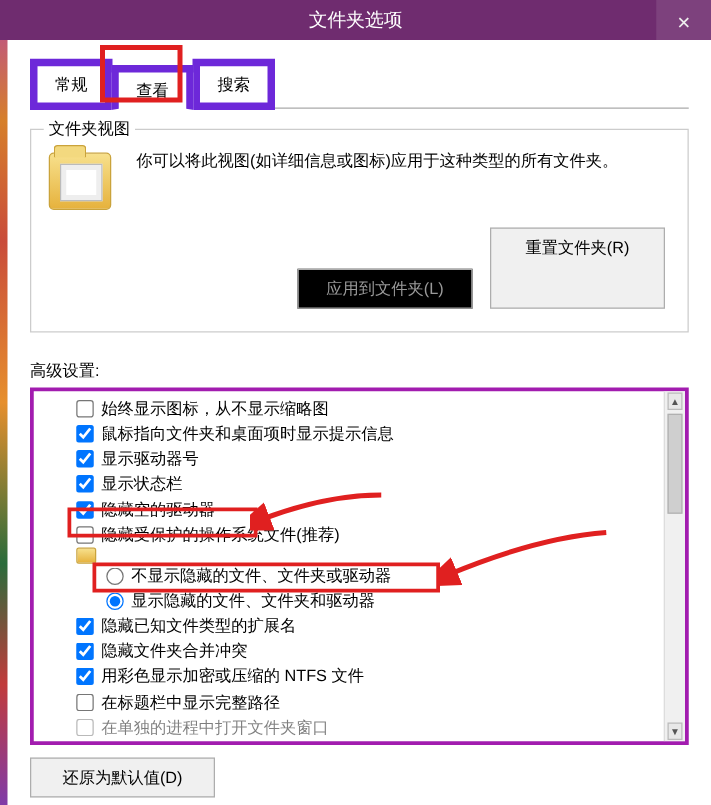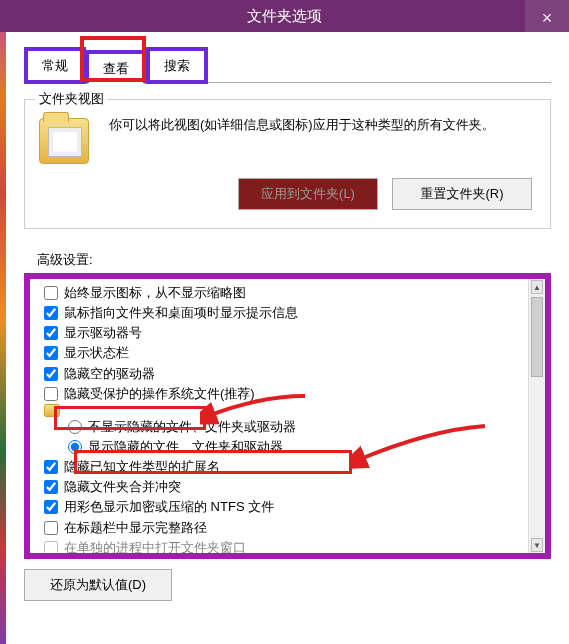--- a/index.html
+++ b/index.html
@@ -31,21 +31,21 @@
   .content {
     padding: 14px 18px 12px 24px;
     position: relative;
   }
   .tabs {
     display: flex; align-items: flex-end;
     position: relative;
   }
   .tab {
     padding: 6px 14px 5px 14px;
-    border: 4px solid #6d28d9;
+    border: 6px solid #6d28d9;
     background: #fff;
     margin-right: -1px;
     position: relative; top: 1px;
     cursor: pointer;
   }
   .tab.selected {
     border-bottom: 1px solid #fff;
     z-index: 2;
   }
   .tab-highlight {
@@ -96,27 +96,27 @@
   .group-text { line-height: 1.7; }
   .btn-row {
     display: flex; gap: 14px; justify-content: flex-end; margin-top: 14px;
     padding-right: 4px;
   }
   .btn {
     min-width: 140px; padding: 6px 10px;
     border: 1px solid #adadad; background: #f0f0f0;
     text-align: center; cursor: pointer;
   }
-  .btn.disabled { color: #9a9a9a; background: #7f1d1d; cursor: default; }
-  .adv-label { margin-top: 22px; margin-bottom: 4px; margin-left: 13px; }
+  .btn.disabled { color: #9a9a9a; background: #000000; cursor: default; margin-top: 33px; }
+  .adv-label { margin-top: 22px; margin-bottom: 4px; }
   .tree {
-    border: 6px solid #a21caf;
+    border: 3px solid #a21caf;
     height: 286px; overflow: hidden;
     position: relative;
-    padding: 4px 0 4px 4px;
+    padding: 4px 0 4px 24px;
   }
   .scrollbar {
     position: absolute; right: 0; top: 0; width: 17px; height: 100%;
     background: #f0f0f0; border-left: 1px solid #ddd;
   }
   .scroll-thumb {
     position: absolute; top: 18px; left: 2px; width: 12px; height: 80px;
     background: #cfcfcf; border: 1px solid #b0b0b0;
   }
   .scroll-arrow {

